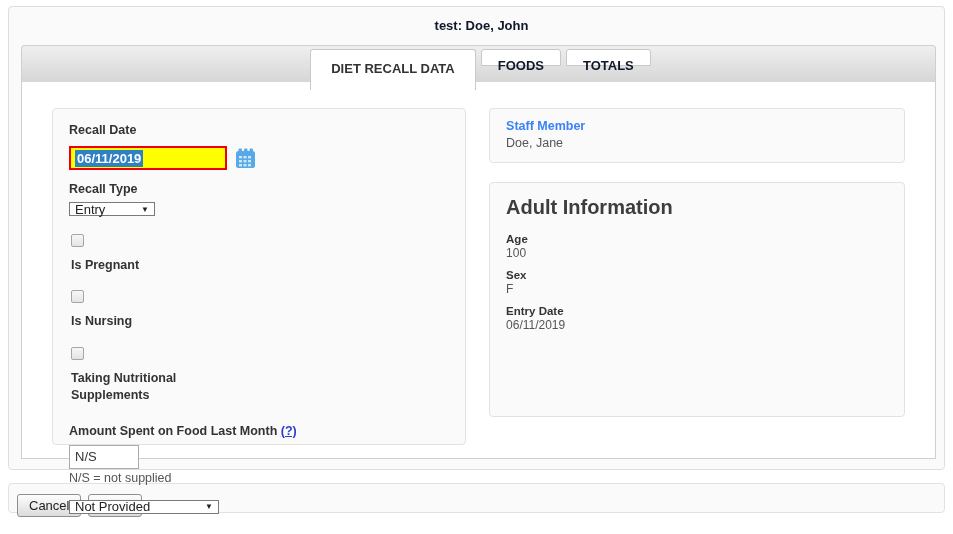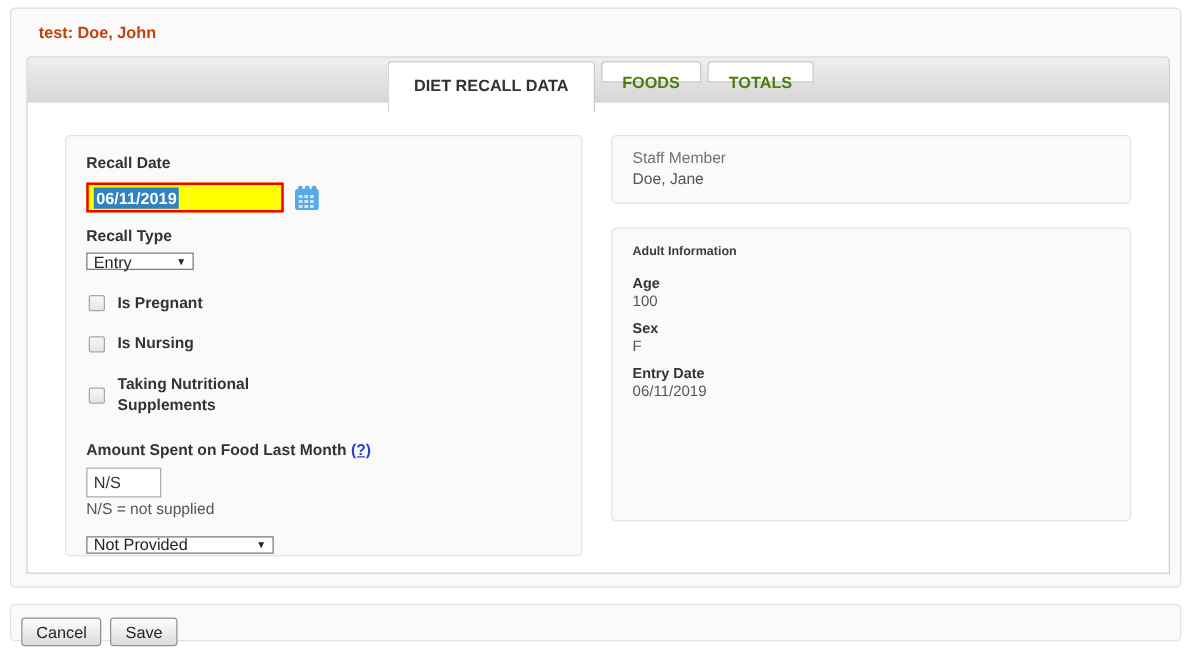--- a/index.html
+++ b/index.html
@@ -14,22 +14,23 @@
     margin: 6px 8px 0 8px;
     height: 464px;
     background: #fafafa;
     border: 1px solid #dedede;
     border-radius: 4px;
     padding: 8px 12px;
   }
   .page-title {
     font-size: 13px;
     font-weight: bold;
-    color: #c2410c;
+    color: #0f172a;
     margin: 3px 0 12px 10px;
+    text-align: center;
   }
   
   .tab-widget { width: 915px; }
   .tab-strip {
     display: flex;
     align-items: flex-start;
     height: 37px;
     background: linear-gradient(#efefef, #d6d6d6);
     border: 1px solid #cfcfcf;
     border-bottom: none;
@@ -38,21 +39,21 @@
     position: relative;
     z-index: 2;
     justify-content: center;
   }
   .tab {
     background: #fff;
     border: 1px solid #c9c9c9;
     border-radius: 3px 3px 0 0;
     font-size: 13px;
     font-weight: bold;
-    color: #4d7c0f;
+    color: #0f172a;
     padding: 8px 16px 7px 16px;
     margin-right: 5px;
     height: 16px;
     white-space: nowrap;
     cursor: pointer;
   }
   .tab.active {
     color: #333;
     height: 41px;
     padding: 11px 20px 0 20px;
@@ -121,48 +122,48 @@
     height: 14px;
     font-size: 13px;
     color: #222;
     padding: 0 5px 0 5px;
     margin-top: 6px;
     cursor: pointer;
   }
   .select-box .arrow { font-size: 8px; color: #222; margin-left: 8px; }
   .sel-recall-type { width: 86px; }
   .sel-activity { width: 150px; gap: 38px; }
-  .check-row { display: flex; align-items: center; gap: 10px; margin-top: 15px; padding-left: 2px; }
+  .check-row { display: flex; align-items: flex-start; gap: 10px; margin-top: 15px; padding-left: 2px; flex-direction: column; }
   .checkbox {
     width: 13px; height: 13px;
     background: linear-gradient(#f7f7f7, #e4e4e4);
     border: 1px solid #a6a6a6;
     border-radius: 2px;
     margin-top: 1px;
     flex: 0 0 13px;
     cursor: pointer;
   }
   .check-label { font-size: 12.5px; font-weight: bold; color: #333; max-width: 160px; line-height: 1.4; cursor: pointer; }
   .amount-label { margin-top: 19px; }
   .help-link { color: #2a3bd7; text-decoration: underline; font-weight: bold; cursor: pointer; }
   .text-input {
-    width: 60px; height: 24px;
+    width: 70px; height: 24px;
     border: 1px solid #ababab;
     background: #fff;
     font-size: 13px;
     color: #333;
     padding: 0 5px;
     margin-top: 7px;
     font-family: "Liberation Sans", sans-serif;
   }
   .hint { font-size: 12.5px; color: #555; margin: 2px 0 9px 0; }
   
-  .staff-label { font-size: 12.5px; font-weight: normal; color: #737373; }
+  .staff-label { font-size: 12.5px; font-weight: bold; color: #3b82f6; }
   .staff-value { font-size: 12.5px; color: #555; margin-top: 3px; }
-  .adult-title { font-size: 10px; font-weight: bold; color: #3d3d3d; margin-bottom: 14px; }
+  .adult-title { font-size: 20px; font-weight: bold; color: #3d3d3d; margin-bottom: 14px; }
   .info-row { margin-bottom: 9px; }
   .info-label { font-size: 11.5px; font-weight: bold; color: #333; }
   .info-value { font-size: 12px; color: #555; margin-top: 1px; }
   .info-row.gap-top { margin-top: 19px; }
   
   .action-bar {
     margin: 13px 8px 0 8px;
     height: 30px;
     background: #fafafa;
     border: 1px solid #e2e2e2;

